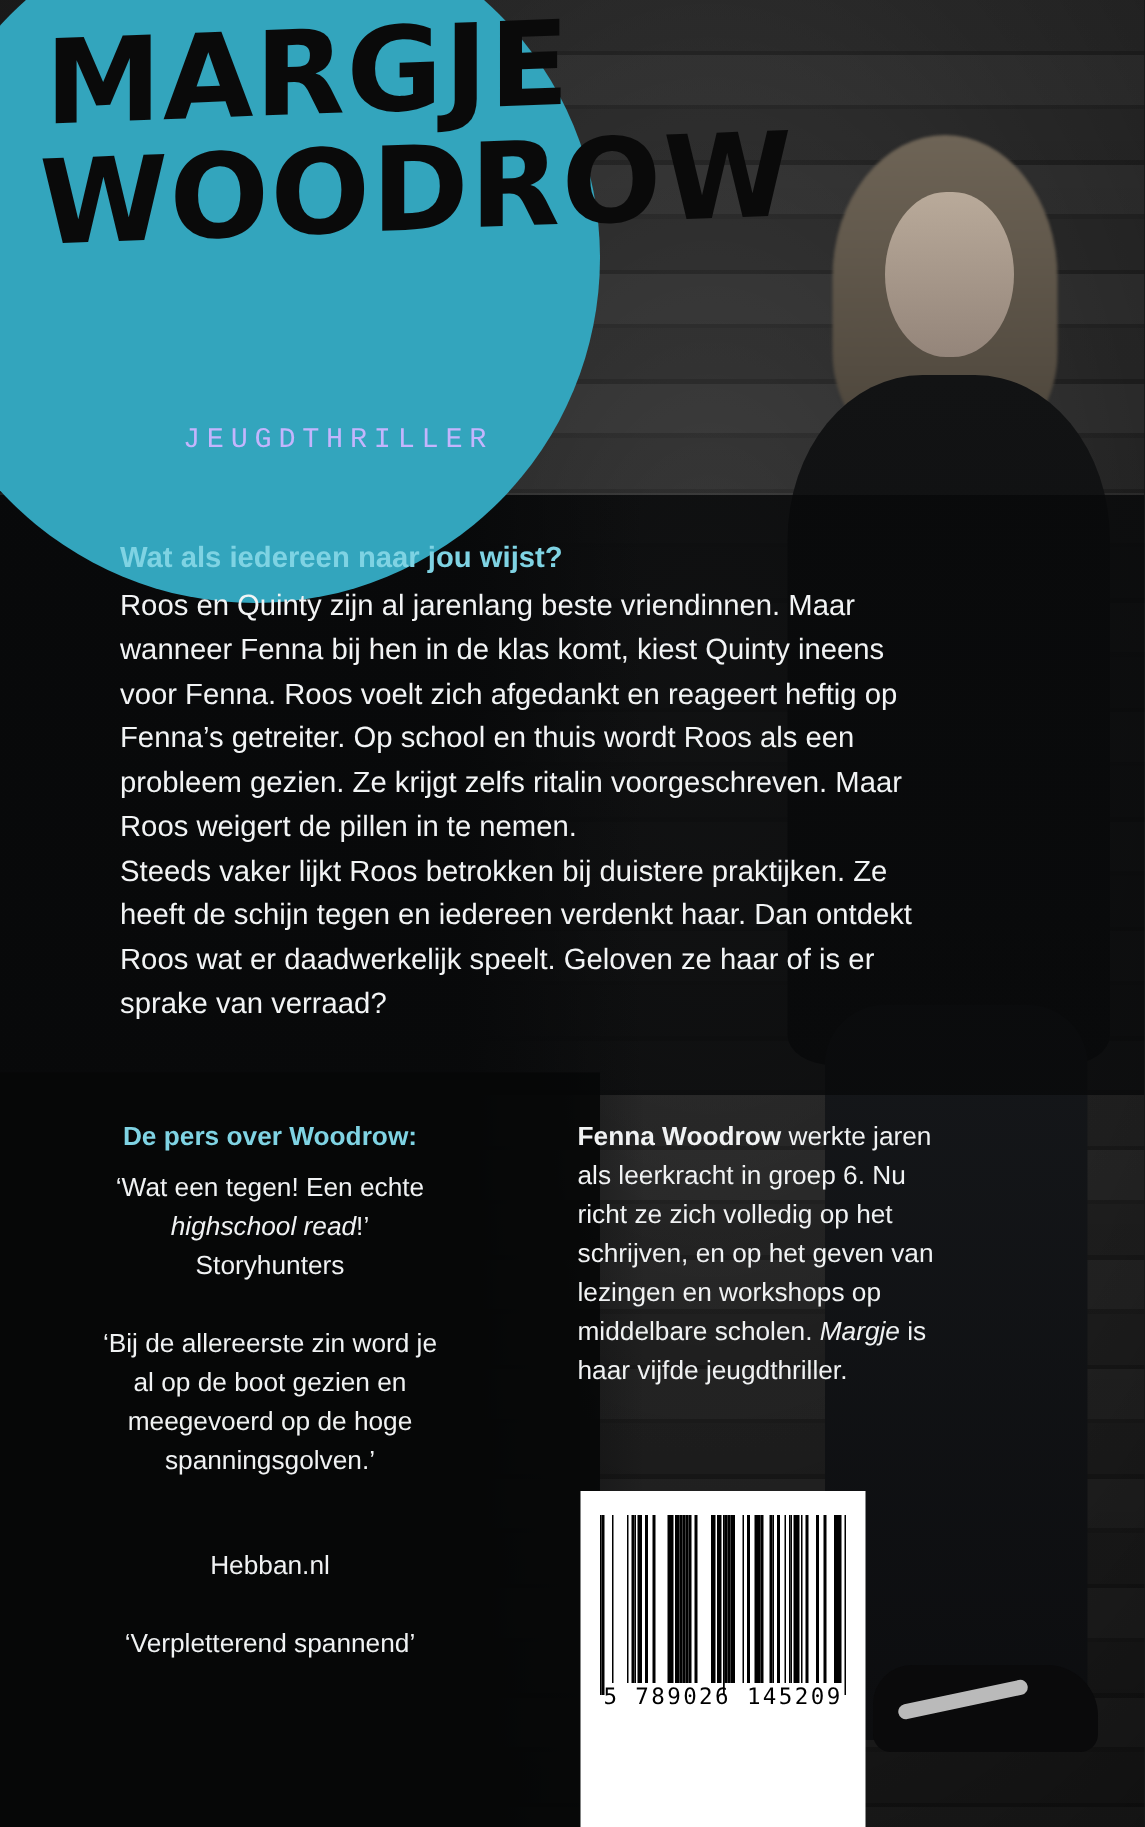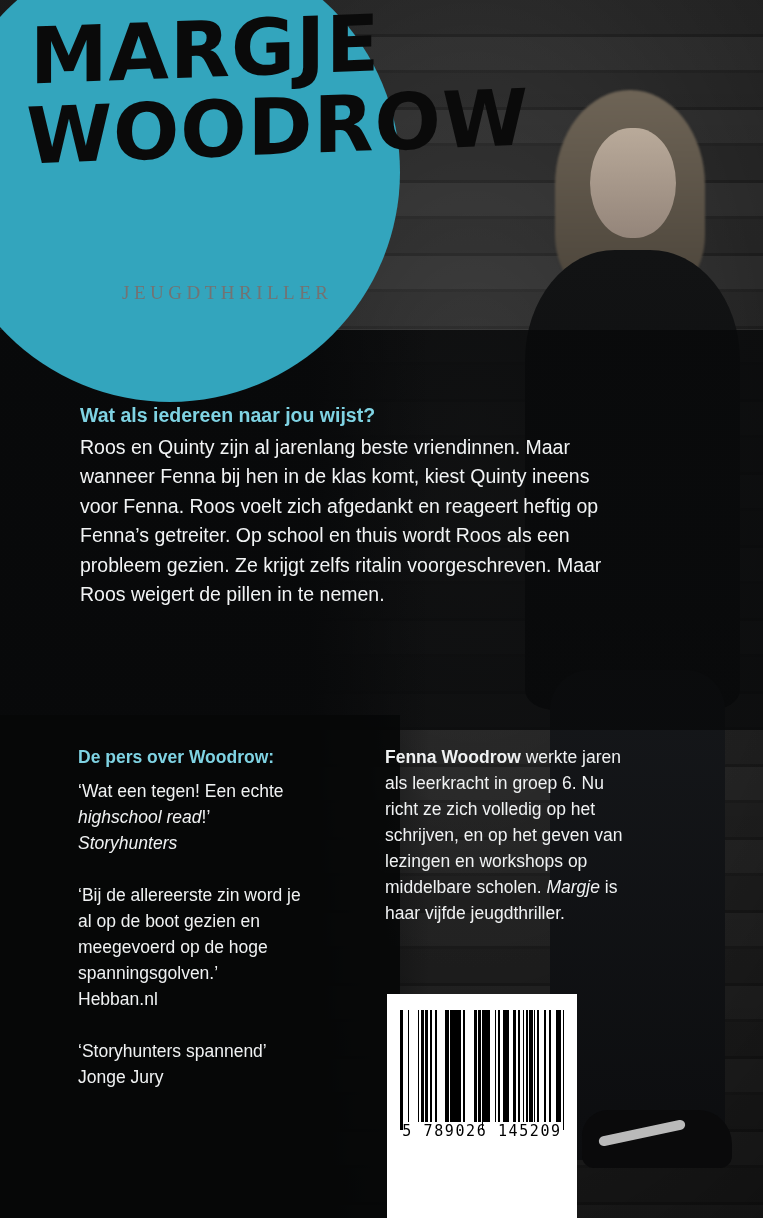--- a/index.html
+++ b/index.html
@@ -143,67 +143,67 @@
     letter-spacing: 1px;
     line-height: 0.92;
     transform: skewY(-2.2deg);
   }
   .author-line1 { font-size: 78px; margin-left: 8px; }
   .author-line2 { font-size: 78px; margin-left: 4px; margin-top: 8px; }
   .genre {
     position: absolute;
     left: 122px;
     top: 282px;
-    font-family: Liberation Serif, serif;
+    font-family: Liberation Mono, monospace;
     font-size: 19px;
     letter-spacing: 4.5px;
-    color: #737373;
+    color: #c4b5fd;
   }
 
   
   .blurb {
     position: absolute;
     left: 80px;
     top: 358px;
     width: 545px;
     color: #f2f4f5;
     font-family: "Liberation Sans", sans-serif;
     font-size: 19.5px;
     line-height: 29.5px;
   }
   .blurb-head {
     color: #7fd3e3;
     font-weight: bold;
     font-size: 19.5px;
     margin-bottom: 2px;
-    margin-top: 43px;
   }
   .blurb p { margin: 0; }
 
   
   .press {
     position: absolute;
-    left: 78px;
+    left: 62px;
     top: 744px;
     width: 236px;
+    text-align: center;
     color: #f0f2f3;
     font-size: 17.5px;
     line-height: 26px;
   }
   .press-head {
     color: #7fd3e3;
     font-weight: bold;
     margin-bottom: 8px;
     font-size: 17.5px;
   }
   .press-quote { margin: 0 0 26px 0; }
   .press-quote:last-child { margin-bottom: 0; }
   .press-quote em { font-style: italic; }
-  .press-source { display: block; font-style: italic; }
-  .press-source.plain { font-style: normal; }
+  .press-source { display: block; }
+  .press-source.plain { font-style: normal; margin-top: 44px; }
 
   
   .bio {
     position: absolute;
     left: 385px;
     top: 744px;
     width: 240px;
     color: #f0f2f3;
     font-size: 17.5px;
     line-height: 26px;
@@ -266,38 +266,38 @@
   <div class="circle"></div>
   <div class="author-block">
     <div class="author-line author-line1">MARGJE</div>
     <div class="author-line author-line2">WOODROW</div>
   </div>
   <div class="genre">JEUGDTHRILLER</div>
 
   <div class="blurb">
     <div class="blurb-head">Wat als iedereen naar jou wijst?</div>
     <p>Roos en Quinty zijn al jarenlang beste vriendinnen. Maar wanneer Fenna bij hen in de klas komt, kiest Quinty ineens voor Fenna. Roos voelt zich afgedankt en reageert heftig op Fenna’s getreiter. Op school en thuis wordt Roos als een probleem gezien. Ze krijgt zelfs ritalin voorgeschreven. Maar Roos weigert de pillen in te nemen.</p>
+    <p>Steeds vaker lijkt Roos betrokken bij duistere praktijken. Ze heeft de schijn tegen en iedereen verdenkt haar. Dan ontdekt Roos wat er daadwerkelijk speelt. Geloven ze haar of is er sprake van verraad?</p>
   </div>
 
   <div class="press">
     <div class="press-head">De pers over Woodrow:</div>
 
     <p class="press-quote">
       <span>‘Wat een tegen! Een echte </span><em>highschool read</em><span>!’</span>
       <span class="press-source">Storyhunters</span>
     </p>
 
     <p class="press-quote">
       <span>‘Bij de allereerste zin word je al op de boot gezien en meegevoerd op de hoge spanningsgolven.’</span>
       <span class="press-source plain">Hebban.nl</span>
     </p>
 
     <p class="press-quote">
-      <span>‘Storyhunters spannend’</span>
-      <span class="press-source plain">Jonge Jury</span>
+      <span>‘Verpletterend spannend’</span>
     </p>
   </div>
 
   <div class="bio">
     <b>Fenna Woodrow</b><span> werkte jaren als leerkracht in groep 6. Nu richt ze zich volledig op het schrijven, en op het geven van lezingen en workshops op middelbare scholen. </span><i>Margje</i><span> is haar vijfde jeugdthriller.</span>
   </div>
 
   <div class="barcode-box">
     <div class="barcode-bars" id="barcode-bars">
         <div class="bar" style="width: 1px; background: rgb(0, 0, 0); height: 120px;"></div>

